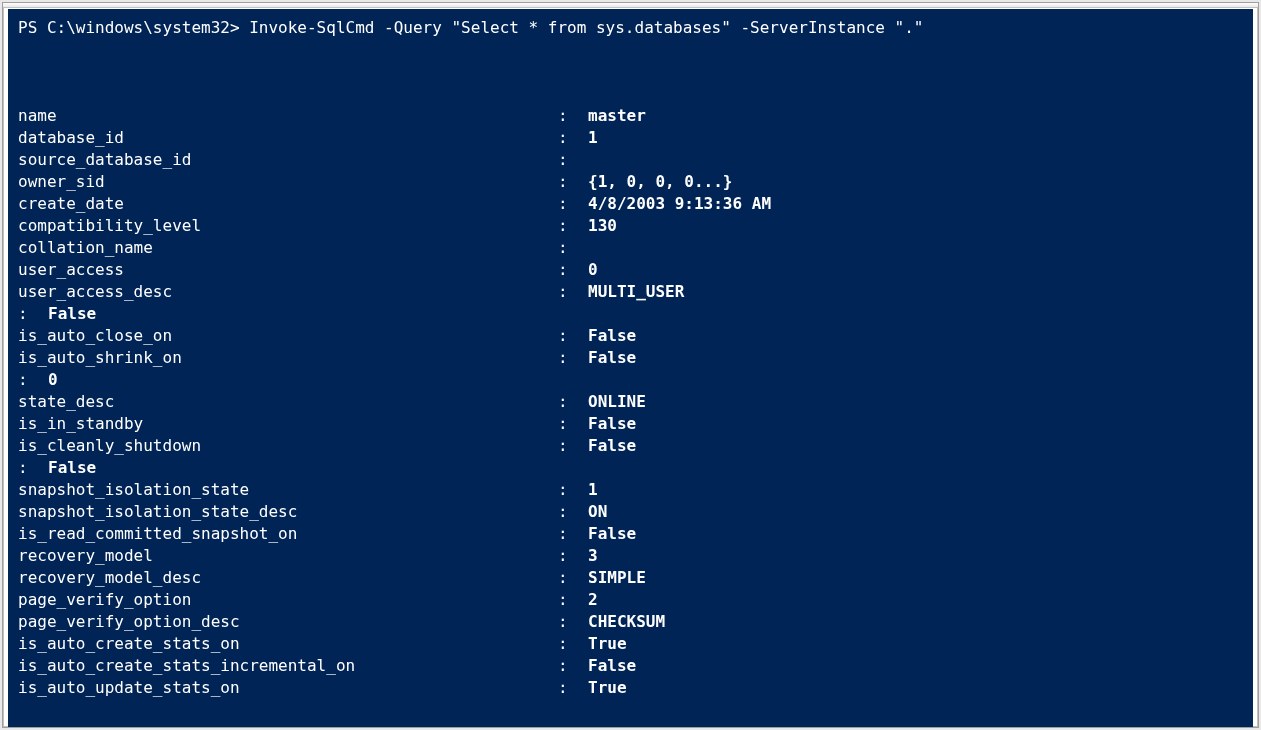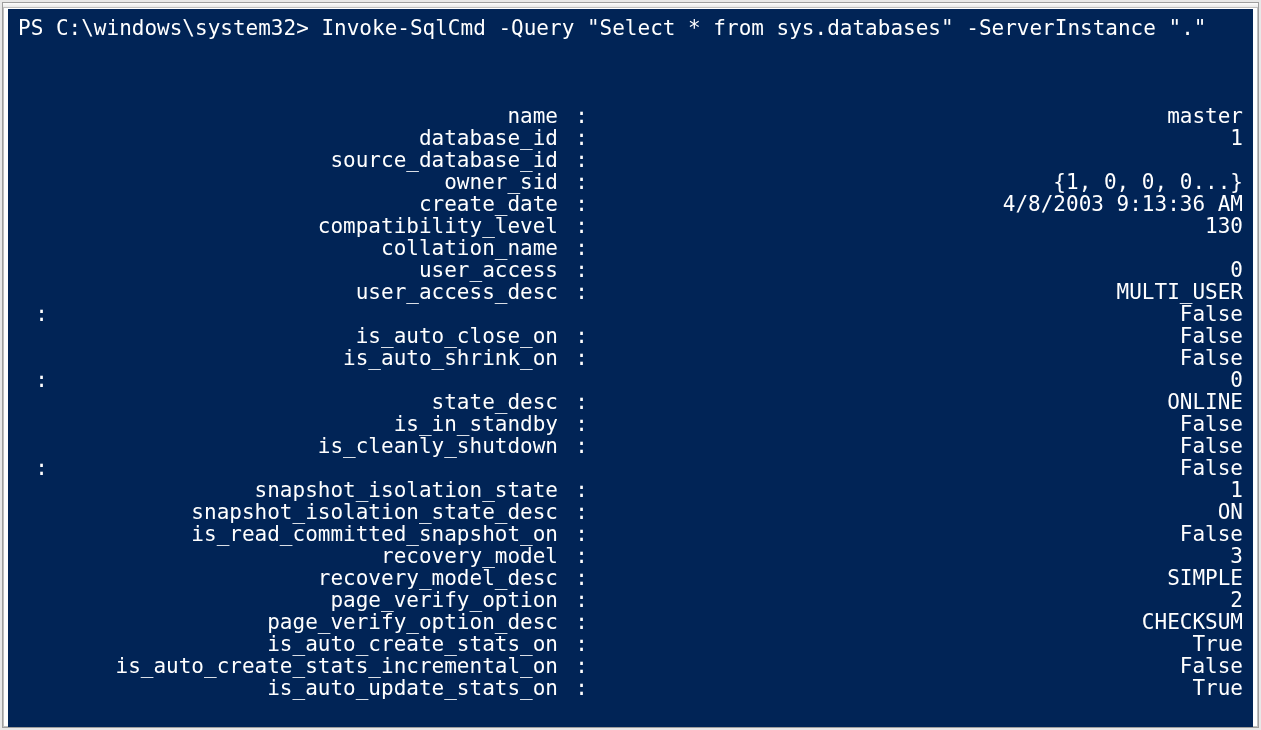--- a/index.html
+++ b/index.html
@@ -27,42 +27,42 @@
     border-bottom: 1px solid #c0c0c0;
   }
   .terminal {
     position: absolute;
     left: 5px;
     right: 5px;
     top: 6px;
     bottom: 0;
     background: #012456;
     font-family: Consolas, "Lucida Console", monospace;
-    font-size: 21px;
+    font-size: 16px;
     line-height: 22px;
     color: #ffffff;
     padding: 8px 10px 0 10px;
     box-sizing: border-box;
     overflow: hidden;
-    text-align: right;
   }
   .row {
     display: flex;
     flex-direction: row;
   }
   .key {
     width: 540px;
     flex: 0 0 540px;
   }
   .sep {
     width: 30px;
     flex: 0 0 30px;
   }
   .val {
     flex: 1 1 auto;
+    font-weight: bold;
   }
   .blank {
     height: 22px;
   }
   .cmdline {
     display: flex;
     flex-direction: row;
     white-space: pre;
   }
 </style>

